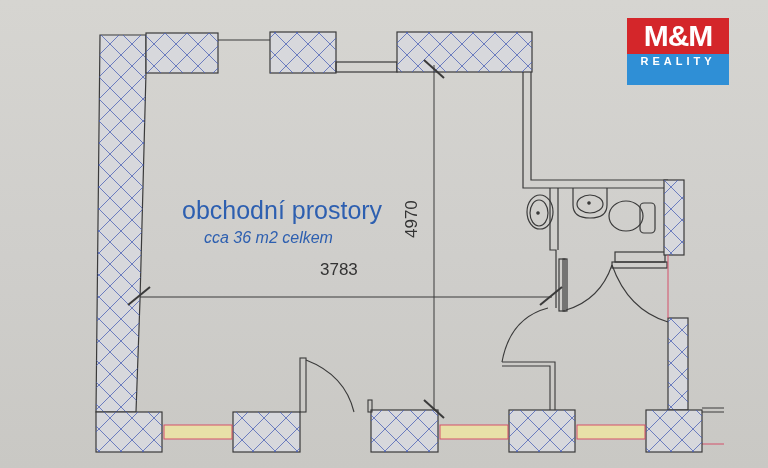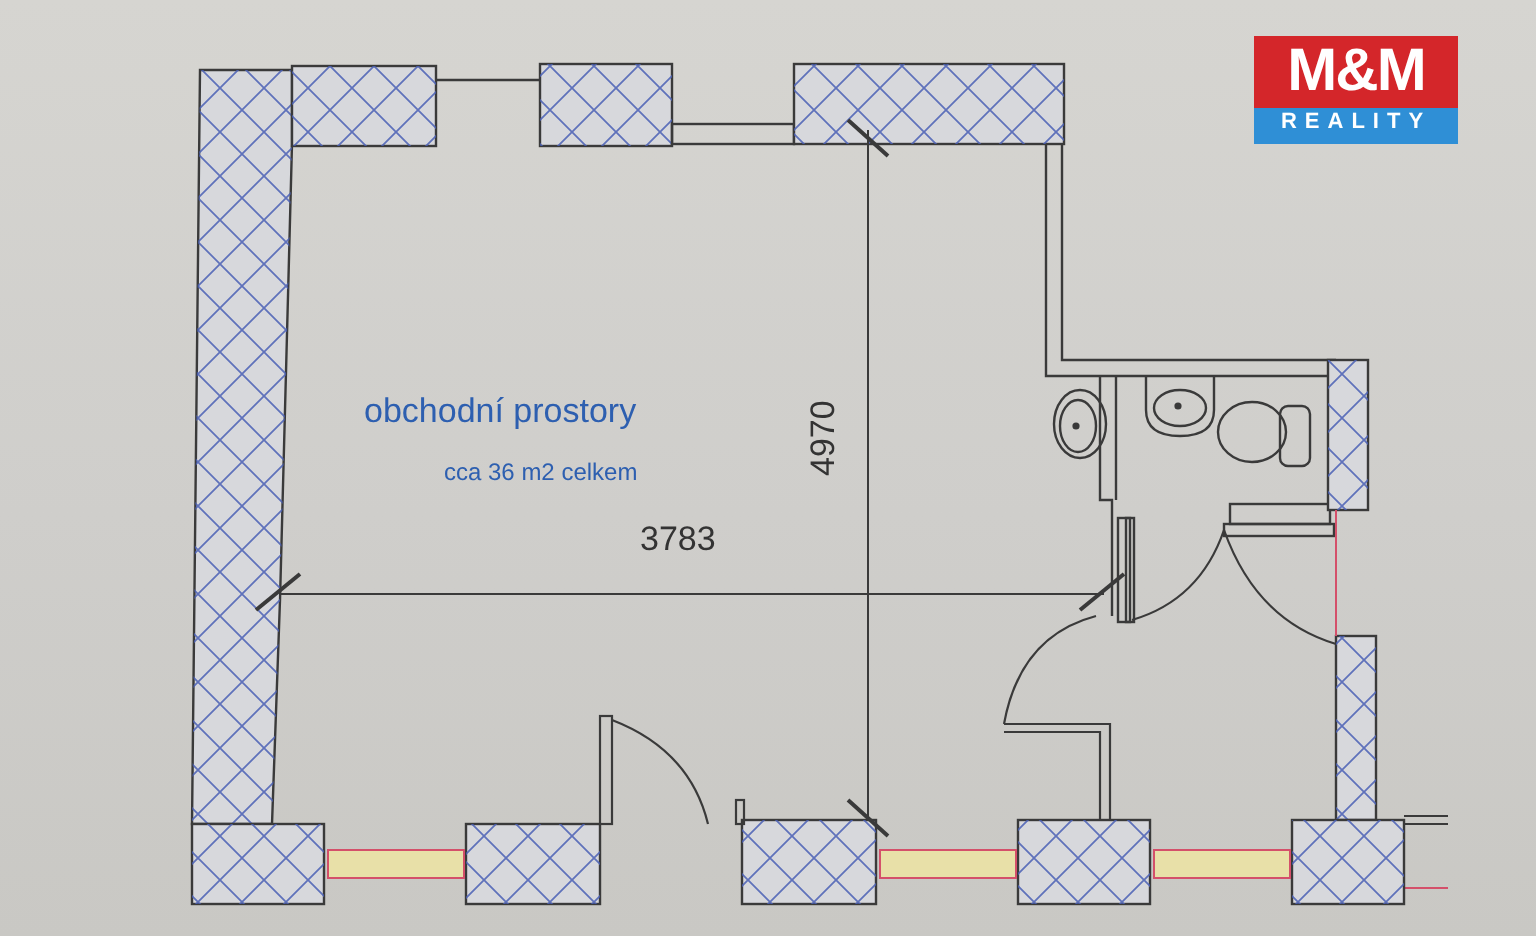--- a/index.html
+++ b/index.html
@@ -1,26 +1,26 @@
 <!DOCTYPE html>
 <html><head>
 <meta charset="utf-8">
 <style>
   html, body { margin:0; padding:0; }
   body { width:768px; height:468px; overflow:hidden; background:#cfcdc9; font-family:"Liberation Sans", sans-serif; }
   .stage { position:relative; width:768px; height:468px; background:linear-gradient(180deg,#d6d5d1 0%,#cfcecb 55%,#c9c8c4 100%); }
   svg.plan { position:absolute; left:0; top:0; }
   .label { position:absolute; white-space:nowrap; }
-  .room-name { left:182px; top:196px; font-size:17px; color:#2d5fb0; }
-  .room-area { left:222px; top:229px; font-size:12px; color:#2d5fb0; }
+  .room-name { left:182px; top:196px; font-size:25px; color:#2d5fb0; }
+  .room-area { left:204px; top:229px; font-size:16px; color:#2d5fb0;font-style:italic; }
   .dim-h { left:320px; top:260px; font-size:17px; color:#333; }
   .dim-v { left:402px; top:238px; font-size:17px; color:#333; transform:rotate(-90deg); transform-origin:left top; }
   .logo { position:absolute; left:611px; top:18px; width:102px;padding-left:16px; }
   .logo-top { height:36px; background:#d4262a; color:#fff; font-weight:bold; font-size:30px; text-align:center; line-height:36px; letter-spacing:-1px; }
-  .logo-bot { height:18px; background:#2f8fd6; color:#fff; font-weight:bold; font-size:11px; text-align:center; line-height:14px; letter-spacing:4px; }
+  .logo-bot { height:31px; background:#2f8fd6; color:#fff; font-weight:bold; font-size:11px; text-align:center; line-height:14px; letter-spacing:4px; }
 </style>
 </head>
 <body>
 
 <div class="stage">
   <svg class="plan" width="768" height="468" viewBox="0 0 768 468">
     <defs>
       <pattern id="hatch" patternUnits="userSpaceOnUse" width="22" height="22">
         <path d="M0,0 L22,22 M22,0 L0,22" stroke="#4a5fb5" stroke-width="0.9" opacity="0.85"></path>
       </pattern>

